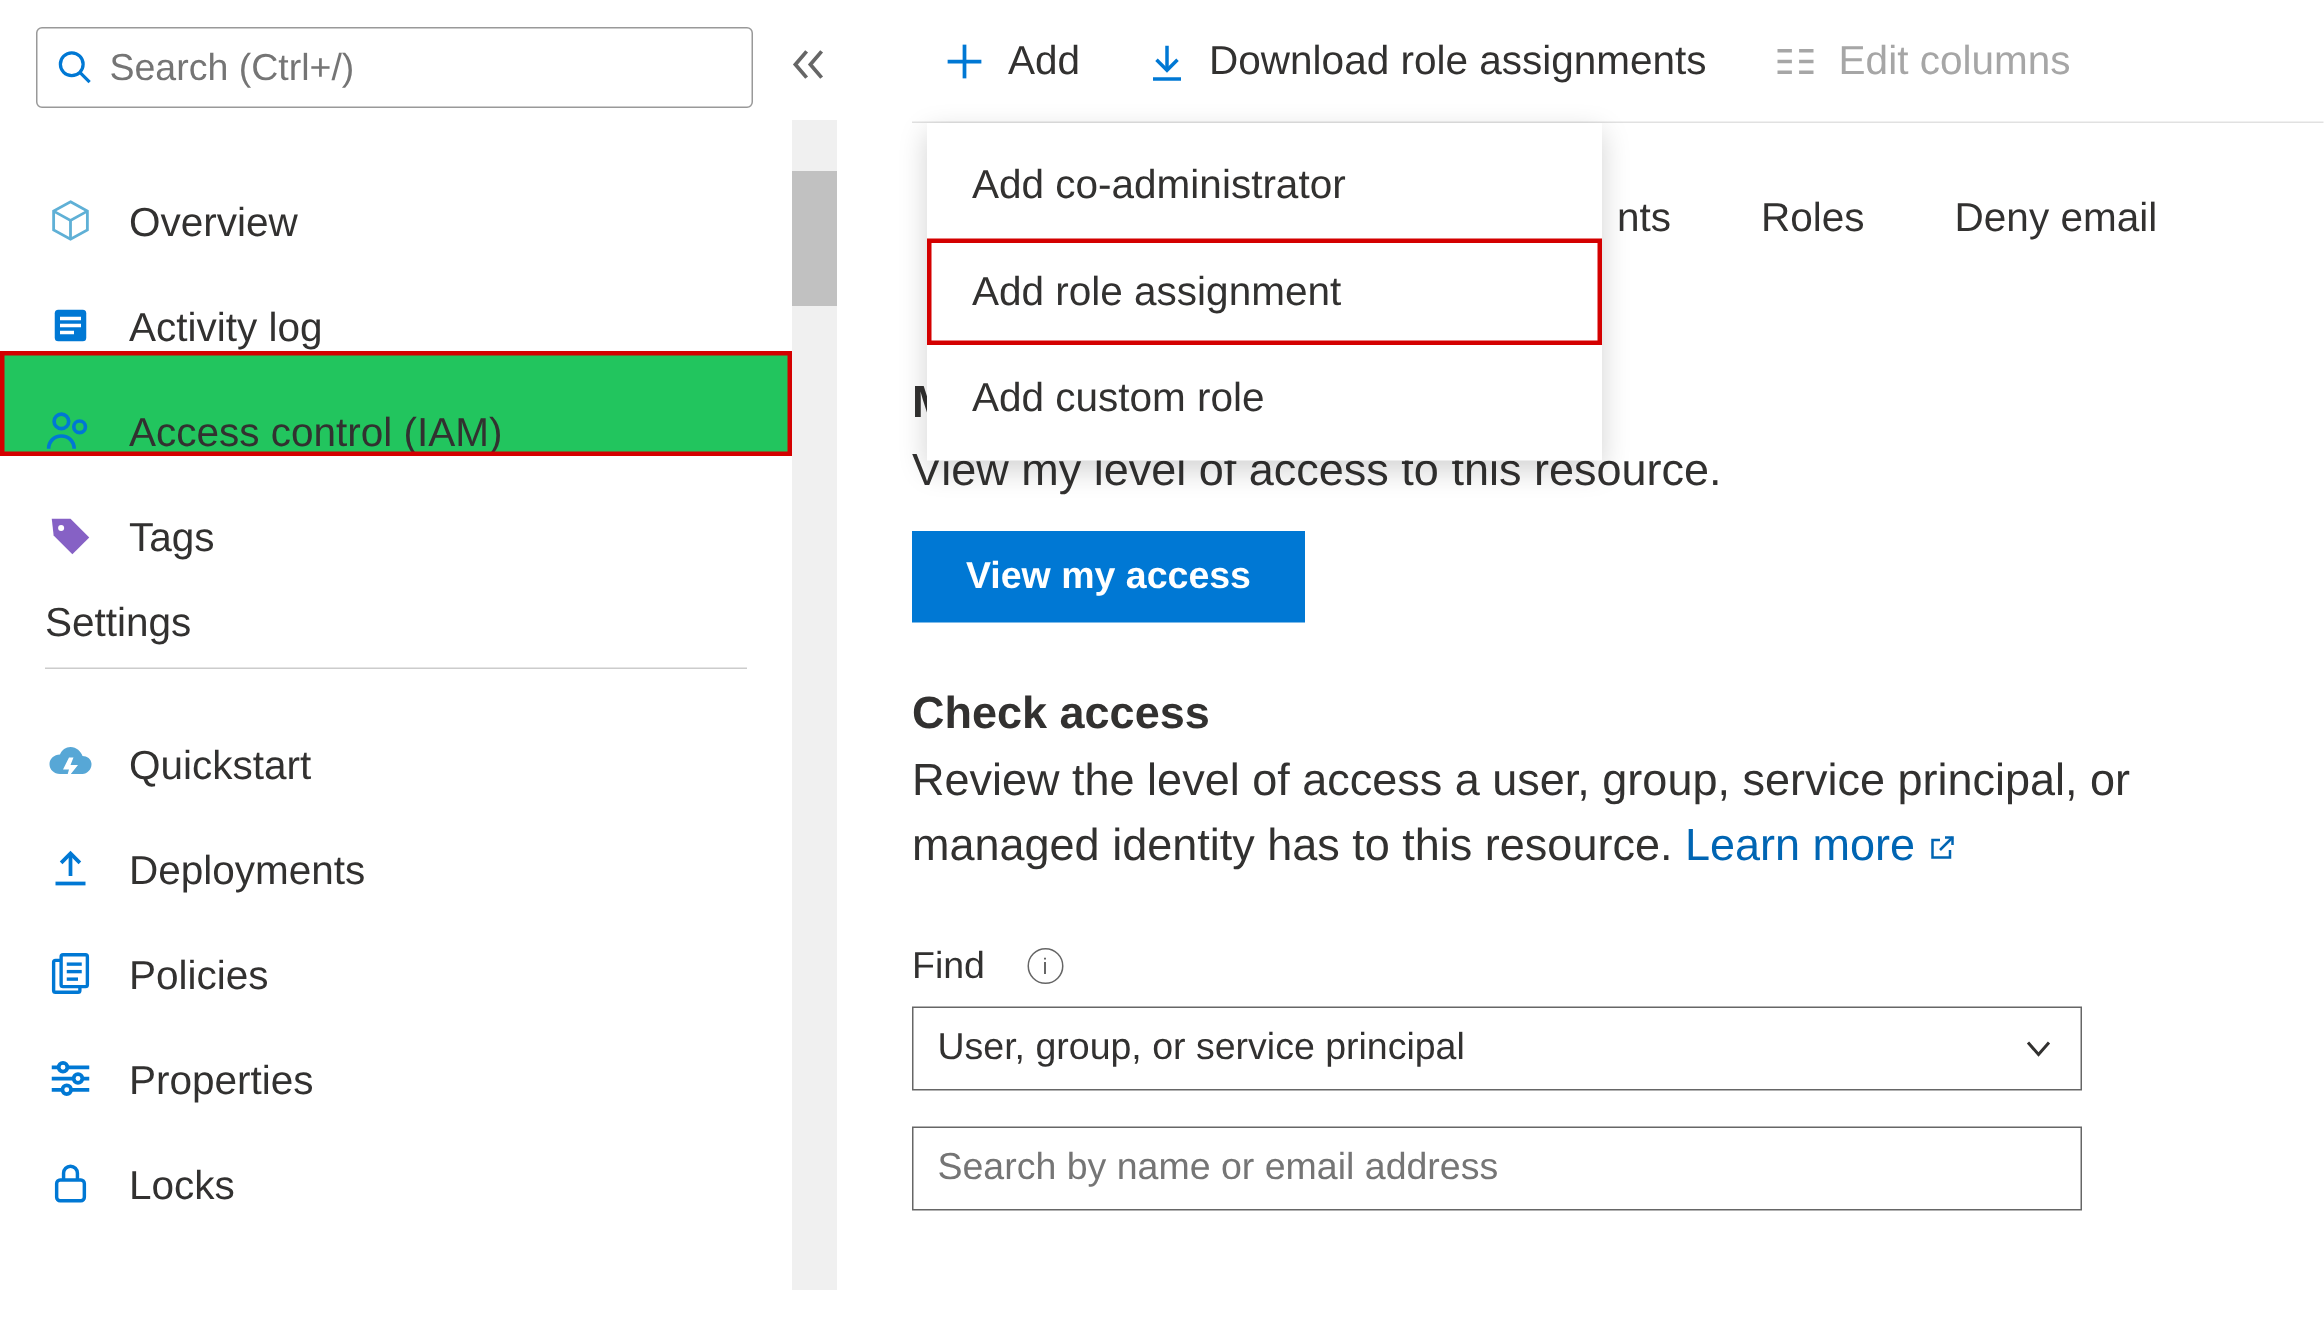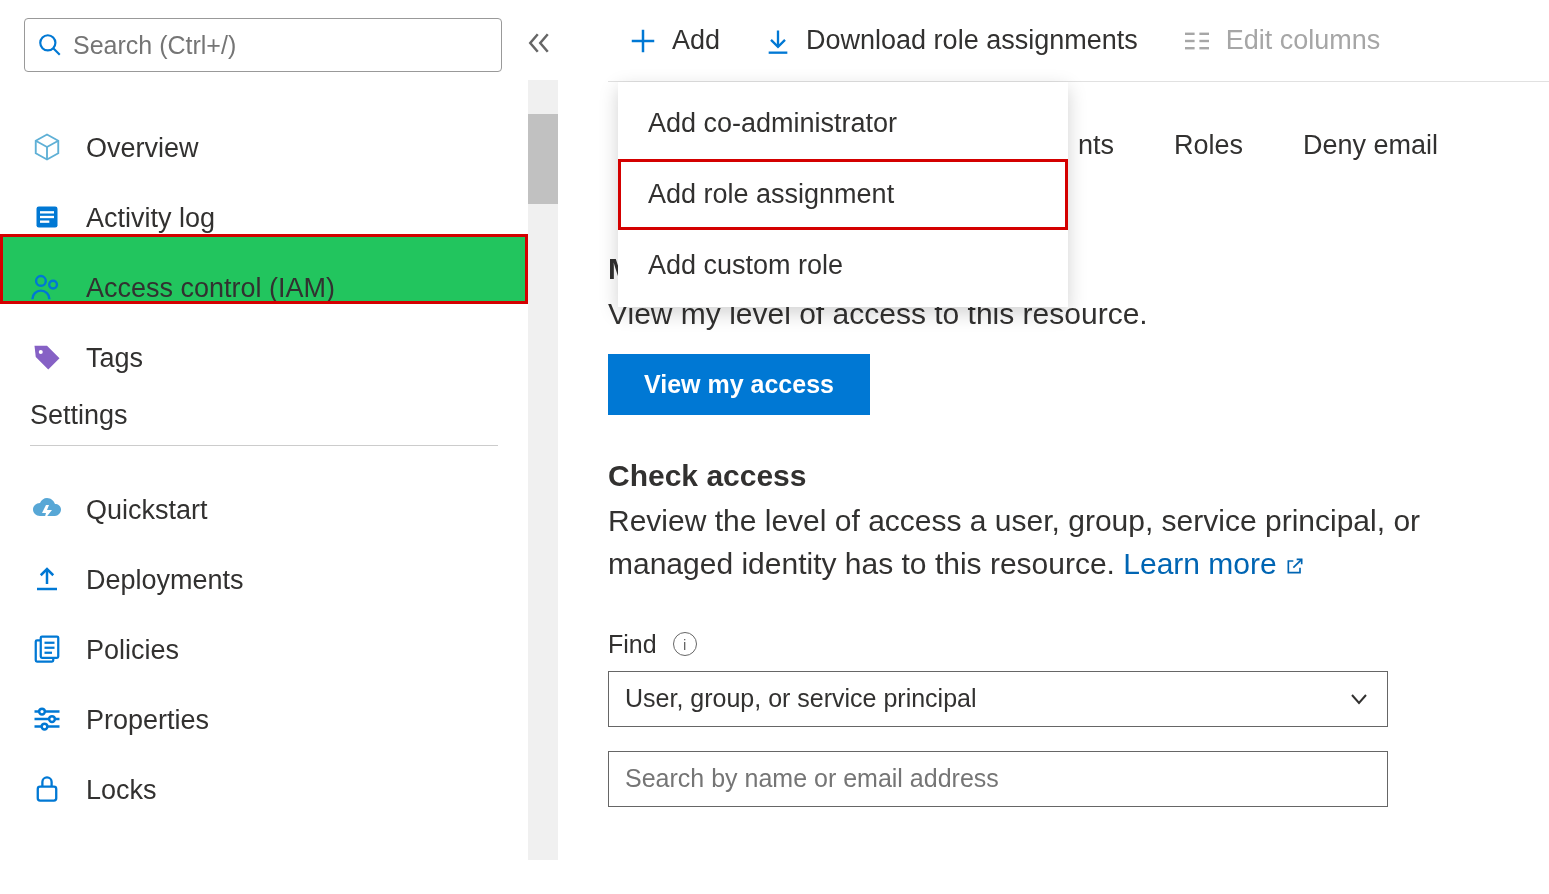--- a/index.html
+++ b/index.html
@@ -202,21 +202,21 @@
     font-size: 25px;
     font-weight: 600;
     padding: 16px 36px;
     cursor: pointer;
   }
   .link { color: #0065b3; cursor: pointer; }
   .field-label {
     font-size: 25px;
     display: flex;
     align-items: center;
-    gap: 16px;
+    gap: 28px;
     margin-bottom: 12px;
   }
   .info-circle {
     width: 24px; height: 24px; border: 1.5px solid #666; border-radius: 50%;
     display: inline-flex; align-items: center; justify-content: center;
     font-size: 15px; color:#666;
   }
   .select-box, .text-input {
     width: 780px;
     height: 56px;

